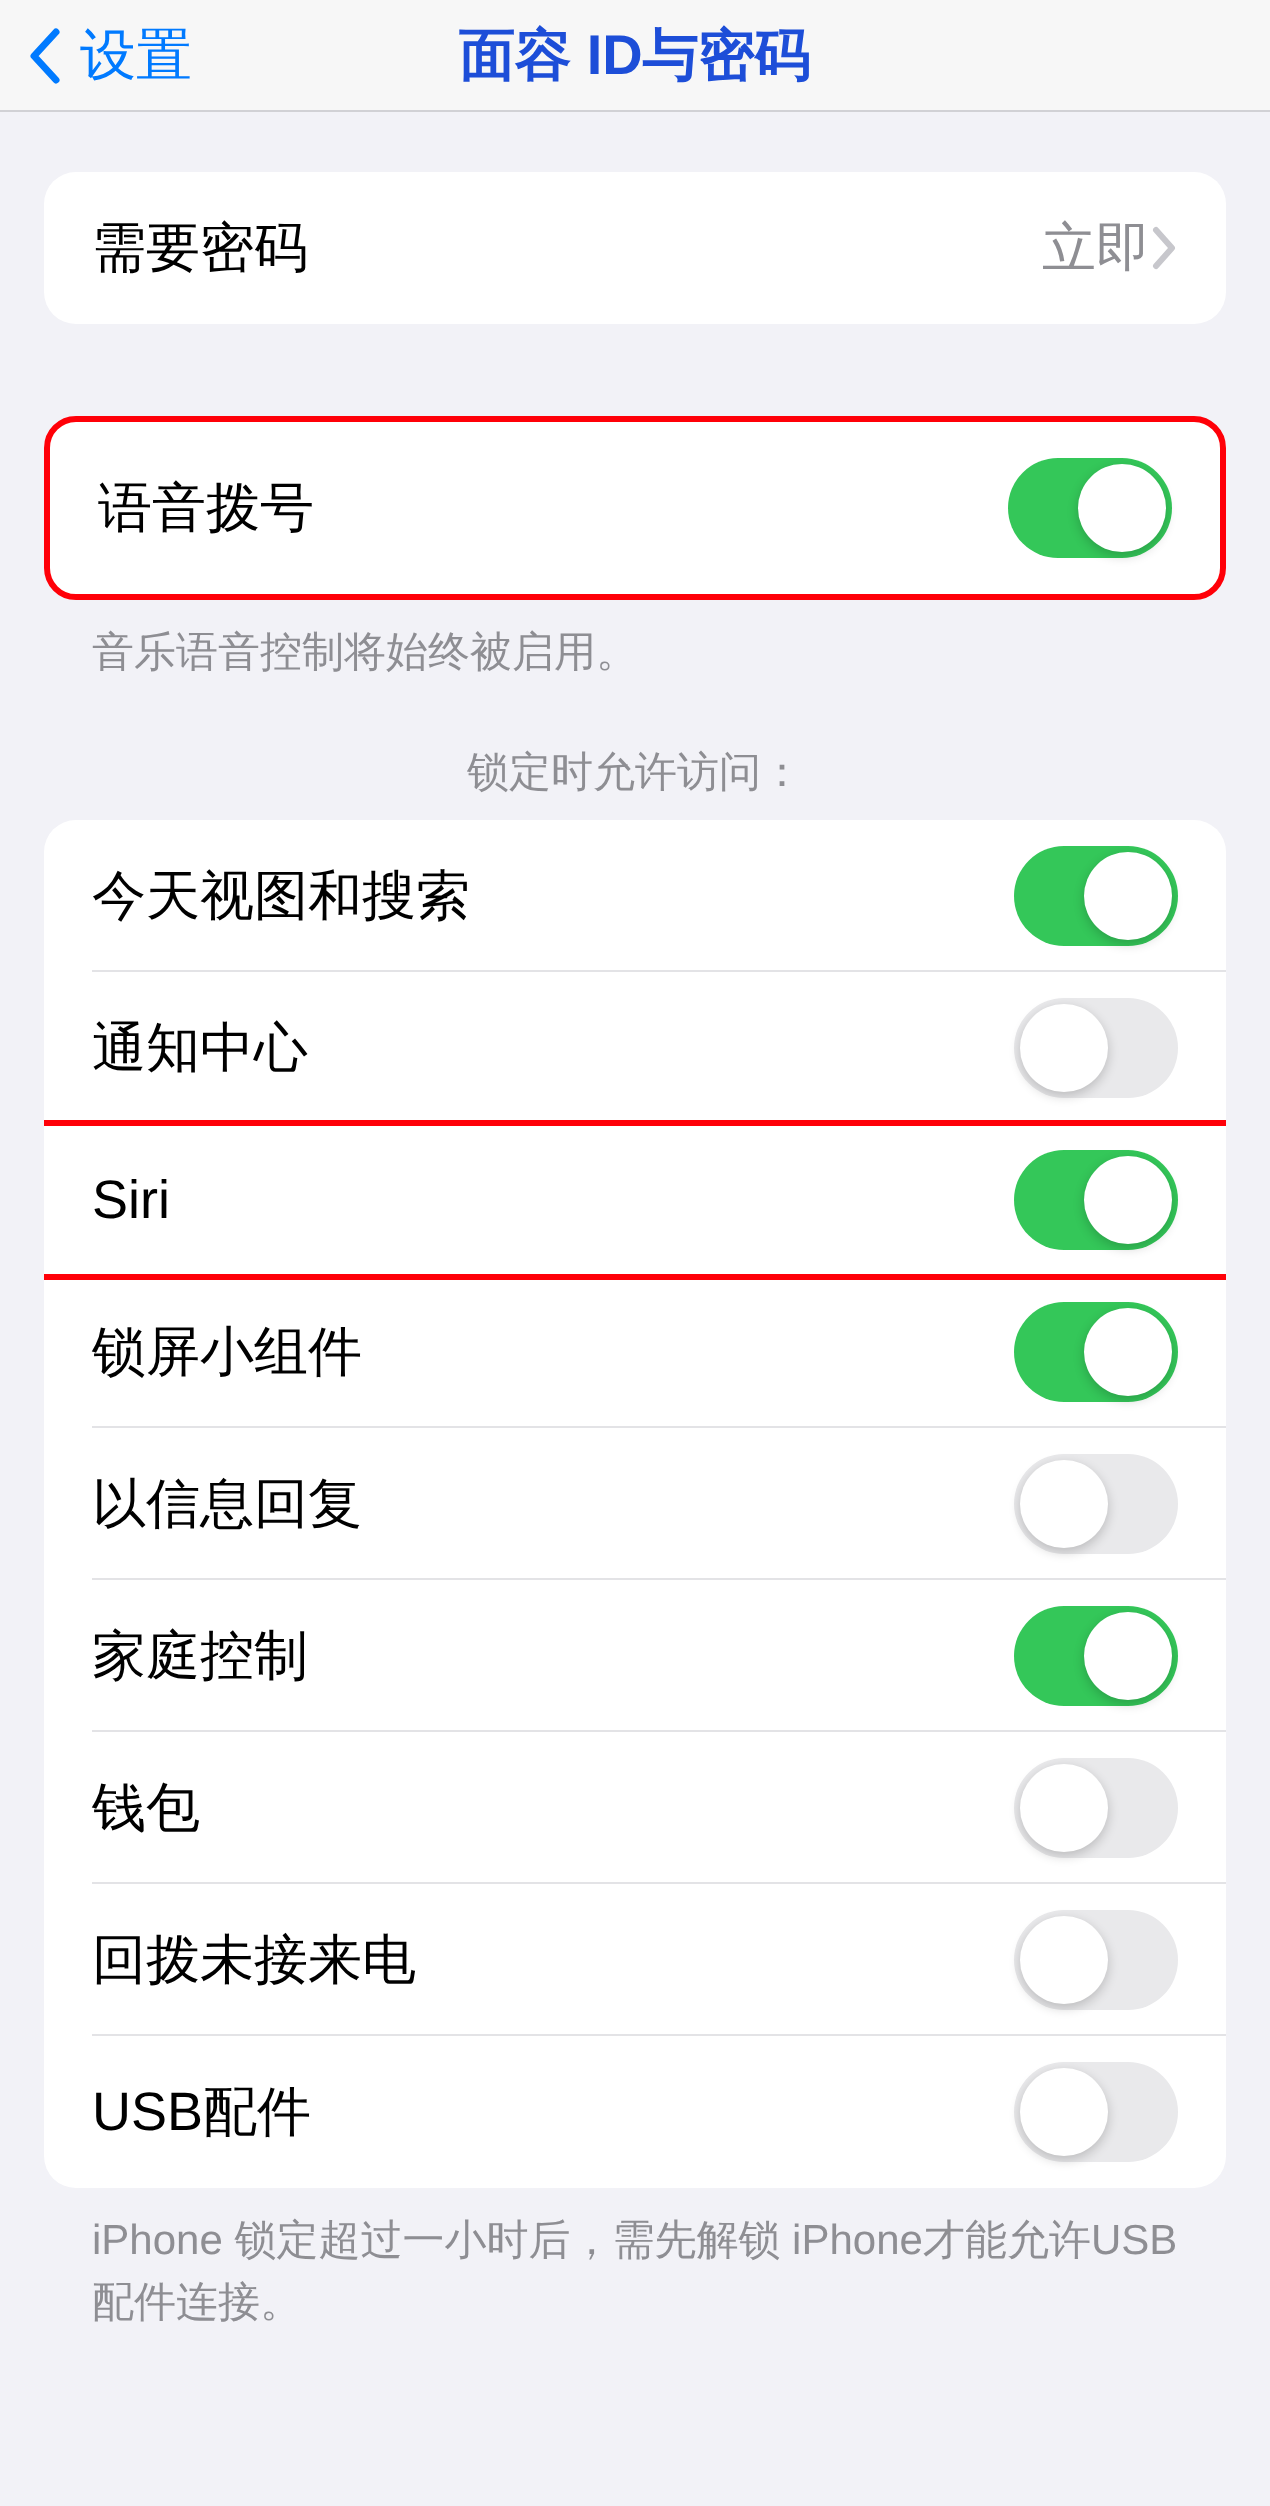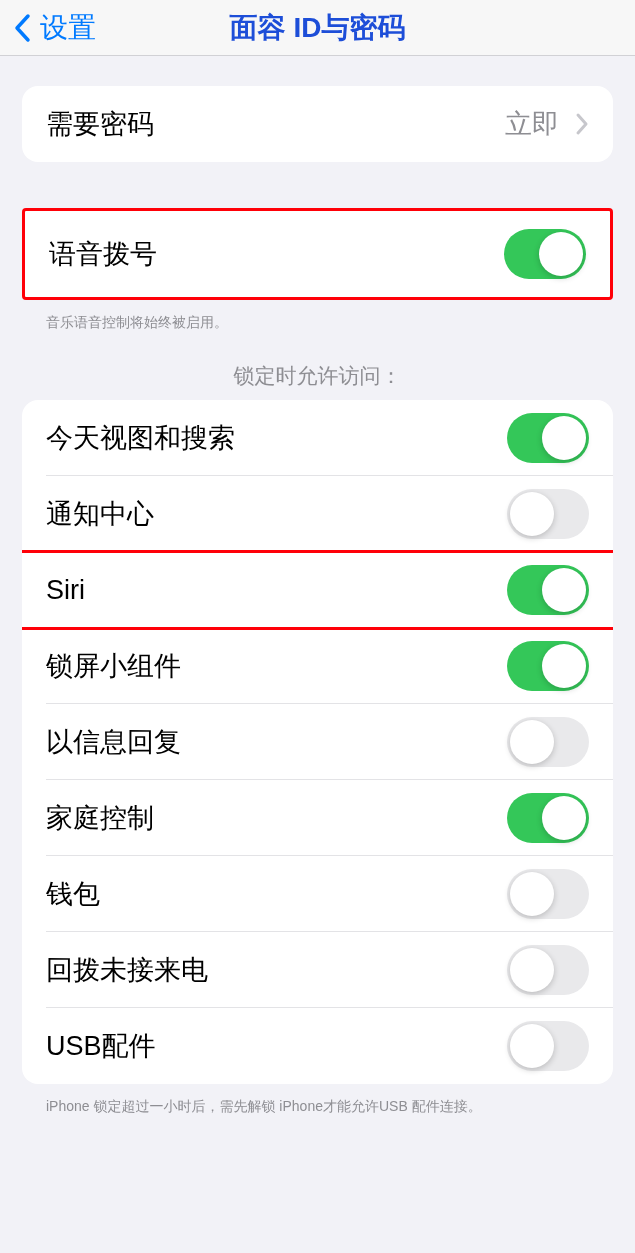--- a/index.html
+++ b/index.html
@@ -61,26 +61,26 @@
     .cell:not(:last-child)::after {
       content: "";
       position: absolute;
       left: 24px;
       right: 0;
       bottom: 0;
       height: 1px;
       background: #e3e3e6;
     }
     .cell-label { font-size: 27px; color: #000; }
-    .cell-right { display: flex; align-items: center; gap: 16px; }
+    .cell-right { display: flex; align-items: center; }
     .cell-value { font-size: 27px; color: #8e8e93; }
     .chevron-right svg { display: block; }
     .footer-text {
       padding: 12px 24px 0 24px;
-      font-size: 14px;
+      font-size: 21px;
       color: #8e8e93;
       line-height: 1.45;
     }
     .section-header {
       padding: 30px 24px 10px 24px;
       font-size: 21px;
       color: #8e8e93;
       text-align: center;
     }
     .toggle {
@@ -100,21 +100,21 @@
       border-radius: 22px;
       background: #fff;
       box-shadow: 0 2px 6px rgba(0,0,0,0.2);
     }
     .toggle.on .toggle-knob { right: 3px; }
     .toggle.off .toggle-knob { left: 3px; }
     .highlight-box {
       border: 3px solid #ff0008;
       border-radius: 4px;
     }
-    .group.highlight-box { border-radius: 4px; }
+    .group.highlight-box { border-radius: 16px; }
     .siri-highlight {
       position: relative;
     }
     .siri-highlight-border {
       position: absolute;
       left: -3px;
       right: -3px;
       top: -2px;
       bottom: -2px;
       border: 3px solid #ff0008;

